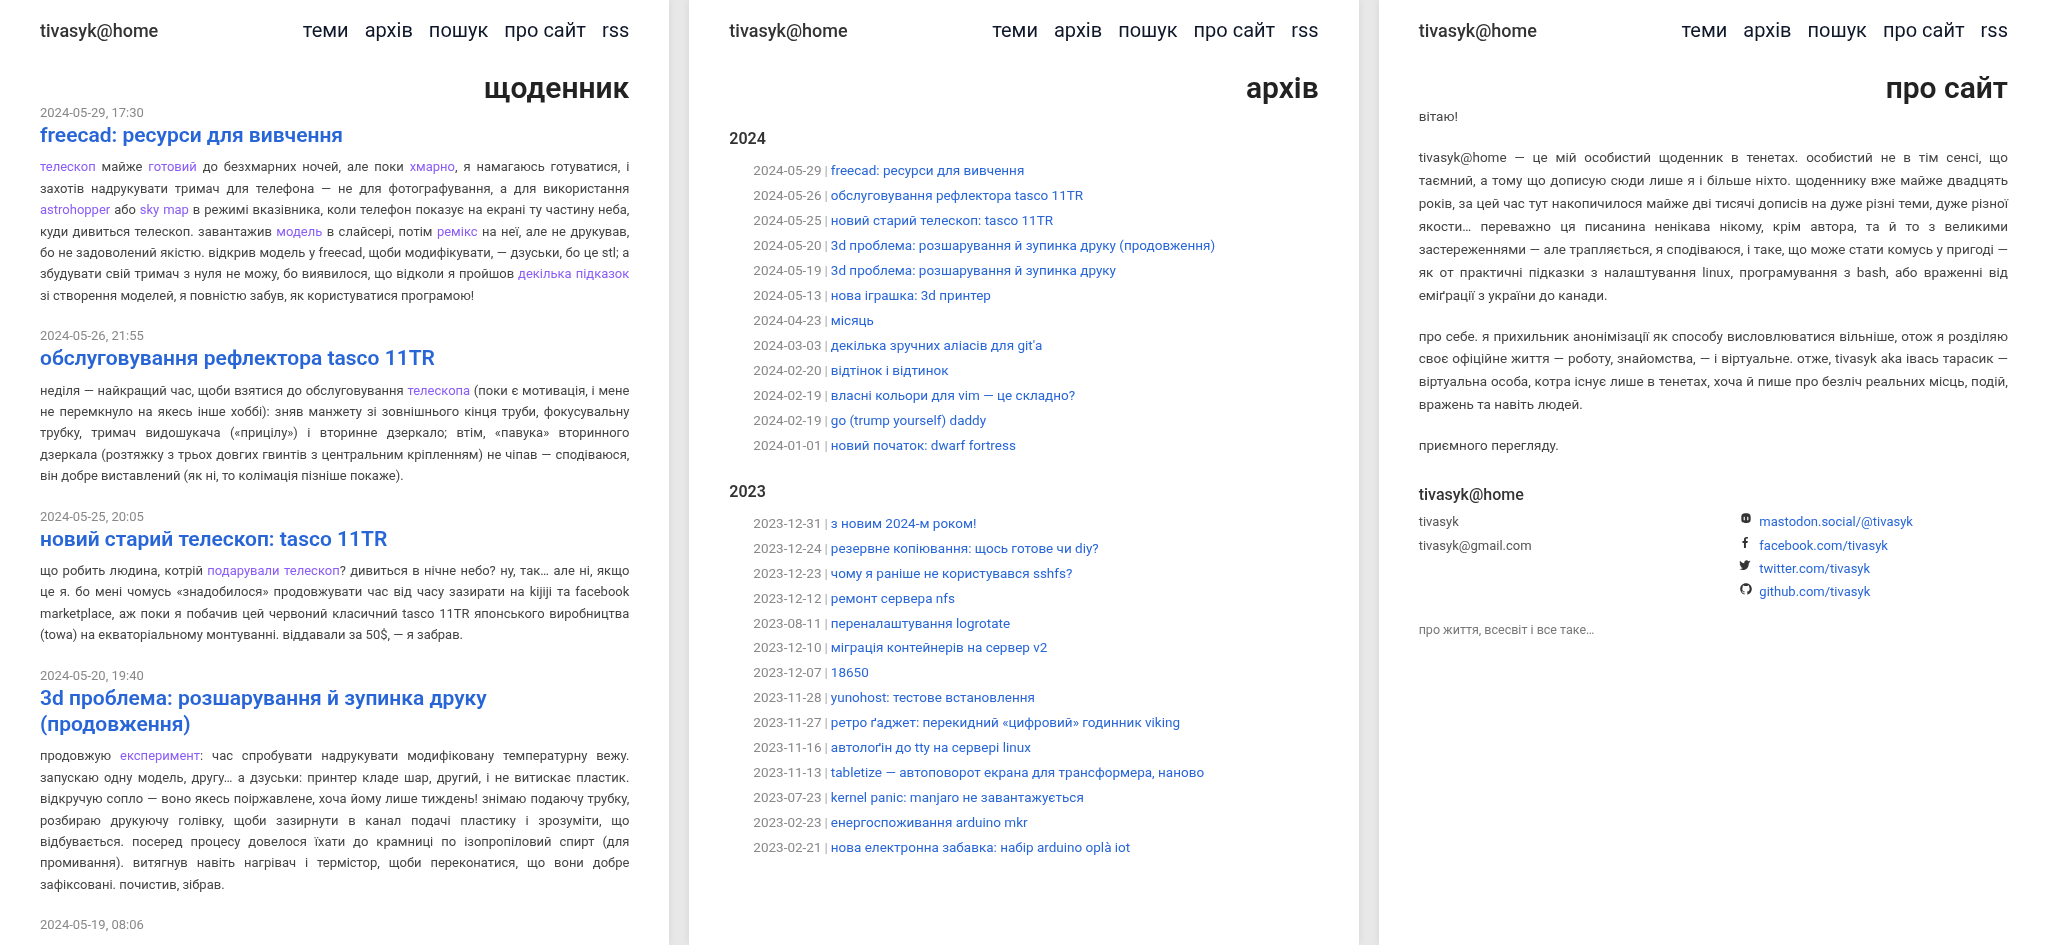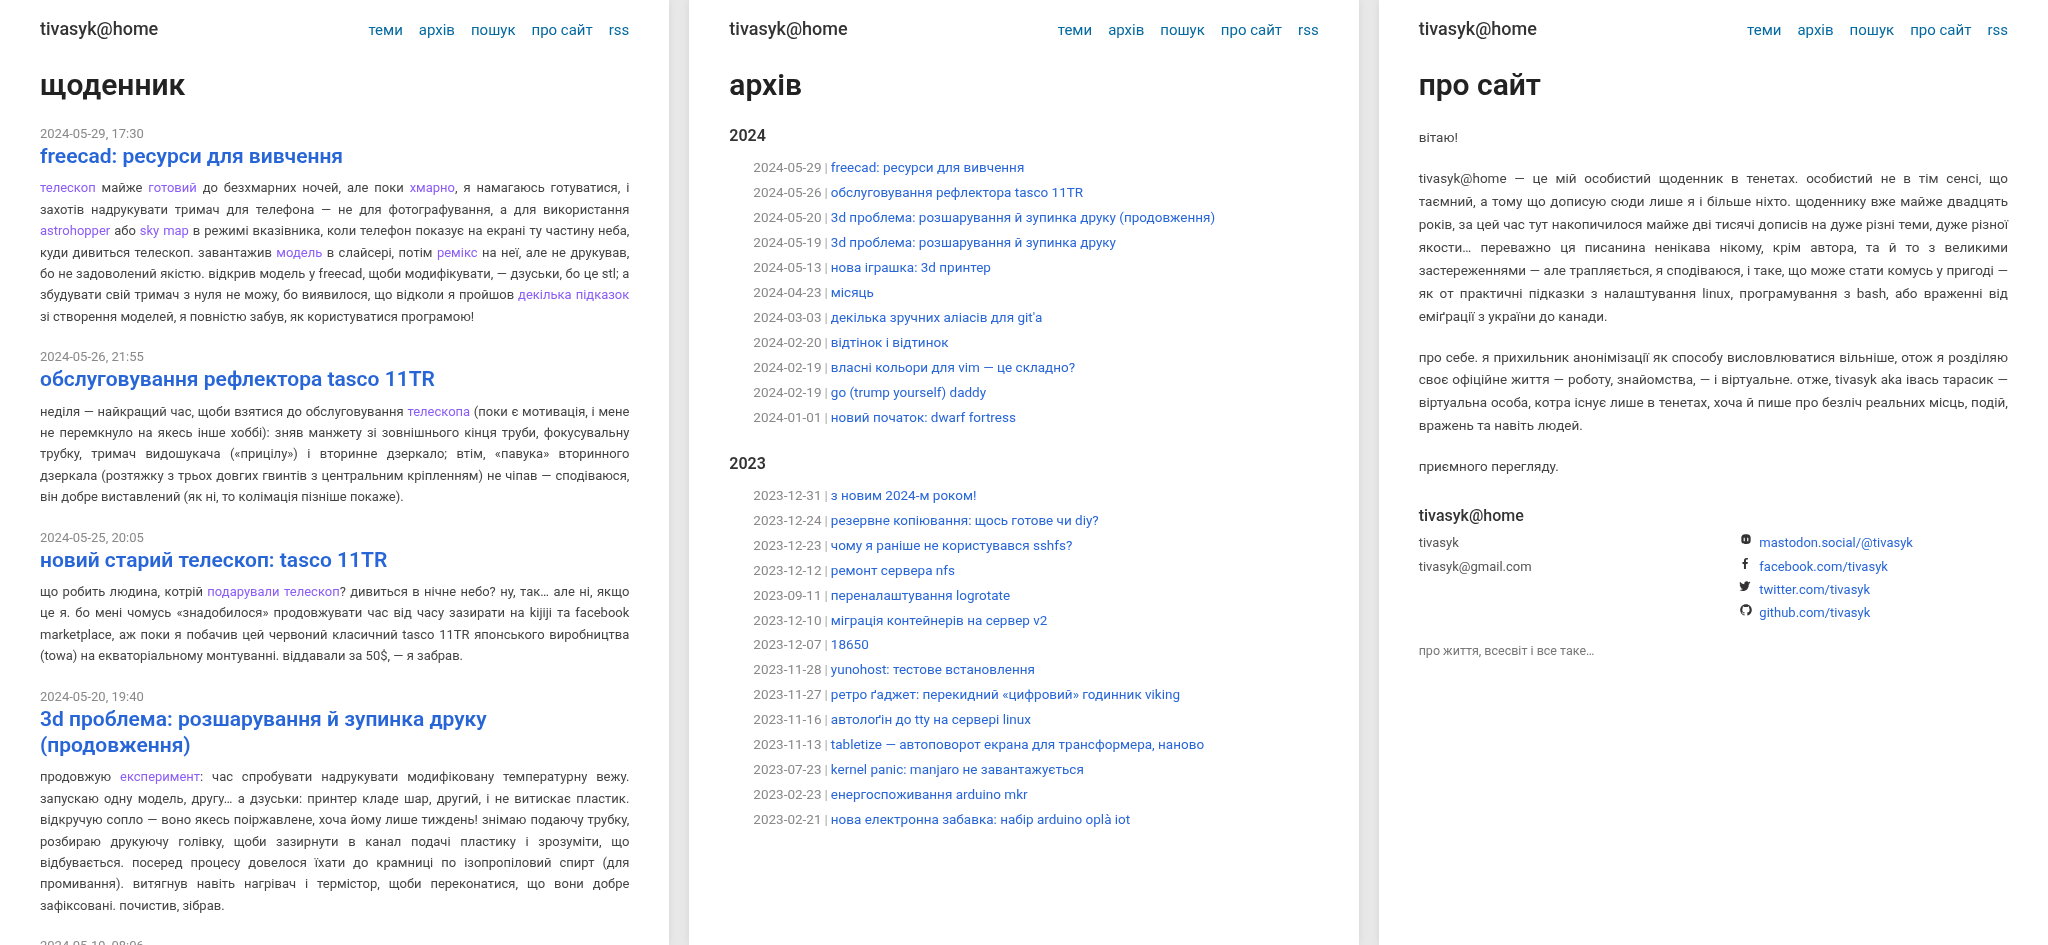--- a/index.html
+++ b/index.html
@@ -27,29 +27,29 @@
     align-items: baseline;
     margin-bottom: 28px;
   }
   .brand {
     font-size: 18px;
     font-weight: 500;
     color: #333;
   }
   .nav { display: flex; gap: 16px; }
   .nav a {
-    font-size: 15px;
-    color: #0369a1;
+    font-size: 20px;
+    color: #0f172a;
     text-decoration: none;
   }
   h1.page-title {
     font-size: 30px;
     font-weight: 600;
     color: #222;
-    margin-bottom: 24px;
+    text-align: right;
   }
   .post { margin-bottom: 22px; }
   .post-date {
     font-size: 13px;
     color: #888;
     margin-bottom: 2px;
   }
   .post-title {
     font-size: 21px;
     font-weight: 600;
@@ -161,37 +161,38 @@
         <a href="#">про сайт</a>
         <a href="#">rss</a>
       </nav>
   </div>
   <h1 class="page-title">архів</h1>
   <div id="archive">
       <h2 class="year-head">2024</h2>
       <ul class="arch-list">
         <li><span>2024-05-29</span><span class="sep">|</span><a href="#">freecad: ресурси для вивчення</a></li>
         <li><span>2024-05-26</span><span class="sep">|</span><a href="#">обслуговування рефлектора tasco 11TR</a></li>
+        <li><span>2024-05-25</span><span class="sep">|</span><a href="#">новий старий телескоп: tasco 11TR</a></li>
         <li><span>2024-05-20</span><span class="sep">|</span><a href="#">3d проблема: розшарування й зупинка друку (продовження)</a></li>
         <li><span>2024-05-19</span><span class="sep">|</span><a href="#">3d проблема: розшарування й зупинка друку</a></li>
         <li><span>2024-05-13</span><span class="sep">|</span><a href="#">нова іграшка: 3d принтер</a></li>
         <li><span>2024-04-23</span><span class="sep">|</span><a href="#">місяць</a></li>
         <li><span>2024-03-03</span><span class="sep">|</span><a href="#">декілька зручних аліасів для git'а</a></li>
         <li><span>2024-02-20</span><span class="sep">|</span><a href="#">відтінок і відтинок</a></li>
         <li><span>2024-02-19</span><span class="sep">|</span><a href="#">власні кольори для vim — це складно?</a></li>
         <li><span>2024-02-19</span><span class="sep">|</span><a href="#">go (trump yourself) daddy</a></li>
         <li><span>2024-01-01</span><span class="sep">|</span><a href="#">новий початок: dwarf fortress</a></li>
       </ul>
       <h2 class="year-head">2023</h2>
       <ul class="arch-list">
         <li><span>2023-12-31</span><span class="sep">|</span><a href="#">з новим 2024-м роком!</a></li>
         <li><span>2023-12-24</span><span class="sep">|</span><a href="#">резервне копіювання: щось готове чи diy?</a></li>
         <li><span>2023-12-23</span><span class="sep">|</span><a href="#">чому я раніше не користувався sshfs?</a></li>
         <li><span>2023-12-12</span><span class="sep">|</span><a href="#">ремонт сервера nfs</a></li>
-        <li><span>2023-09-11</span><span class="sep">|</span><a href="#">переналаштування logrotate</a></li>
+        <li><span>2023-08-11</span><span class="sep">|</span><a href="#">переналаштування logrotate</a></li>
         <li><span>2023-12-10</span><span class="sep">|</span><a href="#">міграція контейнерів на сервер v2</a></li>
         <li><span>2023-12-07</span><span class="sep">|</span><a href="#">18650</a></li>
         <li><span>2023-11-28</span><span class="sep">|</span><a href="#">yunohost: тестове встановлення</a></li>
         <li><span>2023-11-27</span><span class="sep">|</span><a href="#">ретро ґаджет: перекидний «цифровий» годинник viking</a></li>
         <li><span>2023-11-16</span><span class="sep">|</span><a href="#">автолоґін до tty на сервері linux</a></li>
         <li><span>2023-11-13</span><span class="sep">|</span><a href="#">tabletize — автоповорот екрана для трансформера, наново</a></li>
         <li><span>2023-07-23</span><span class="sep">|</span><a href="#">kernel panic: manjaro не завантажується</a></li>
         <li><span>2023-02-23</span><span class="sep">|</span><a href="#">енергоспоживання arduino mkr</a></li>
         <li><span>2023-02-21</span><span class="sep">|</span><a href="#">нова електронна забавка: набір arduino oplà iot</a></li>
         <li></li>

